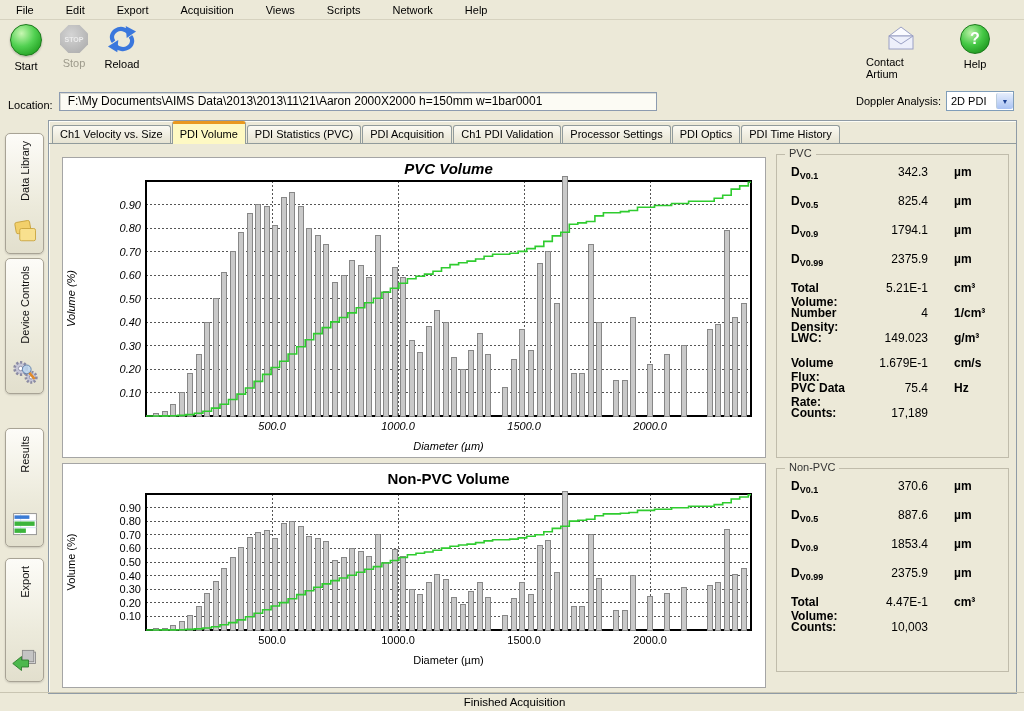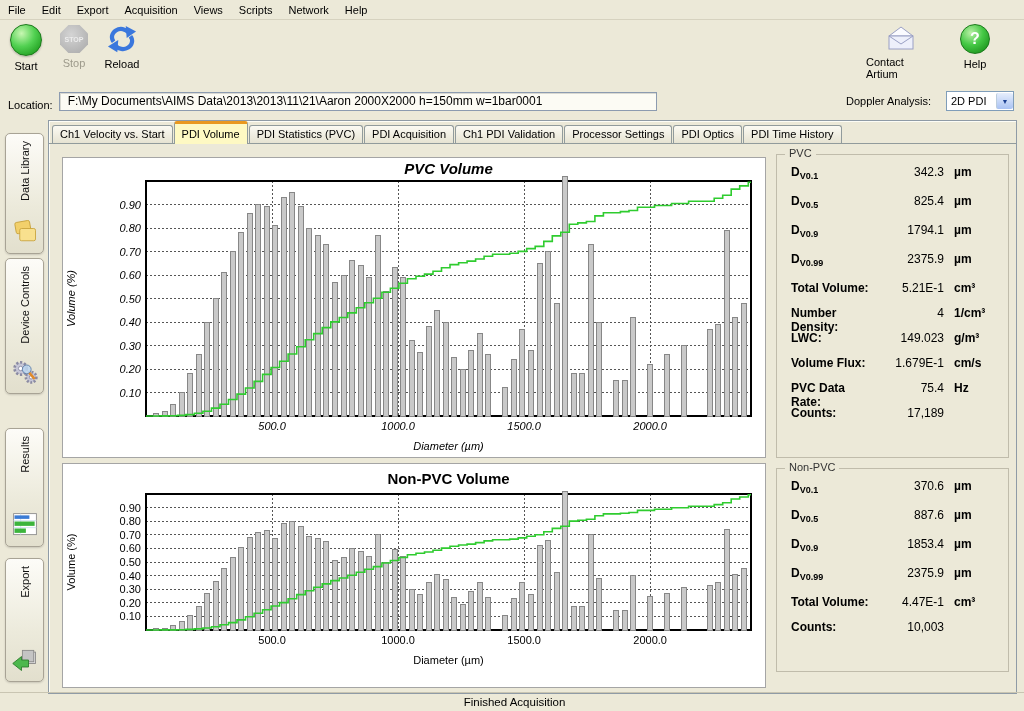--- a/index.html
+++ b/index.html
@@ -2,21 +2,21 @@
 <html><head>
 <meta charset="utf-8">
 <style>
   html,body{margin:0;padding:0;}
   #app{position:relative;width:1024px;height:711px;background:#ece9d8;
        font-family:"Liberation Sans",sans-serif;font-size:11px;color:#000;overflow:hidden;}
 
   
   #menubar{position:absolute;left:0;top:0;right:0;height:19px;display:flex;align-items:center;
            border-bottom:1px solid #d6d2bf;}
-  .menu-item{padding:2px 8px;cursor:default;}
+  .menu-item{padding:2px 16px;cursor:default;}
 
   
   #toolbar{position:absolute;left:0;top:20px;right:0;height:64px;display:flex;align-items:flex-start;}
   .tool-btn{width:44px;margin-left:4px;display:flex;flex-direction:column;align-items:center;padding-top:4px;}
   .tool-btn .cap{margin-top:4px;}
   .tool-btn.disabled .cap{color:#9d9a8b;}
   .icon-start{width:30px;height:30px;border-radius:50%;
       background:radial-gradient(circle at 35% 28%, #c8f7b2, #52d152 45%, #1f9e1f 85%);
       border:1px solid #1c7a1c;box-shadow:0 1px 2px rgba(0,0,0,.25);}
   .icon-stop{width:28px;height:28px;background:radial-gradient(circle at 40% 35%, #d4d4d4, #a8a8a8);
@@ -29,21 +29,21 @@
       background:radial-gradient(circle at 35% 28%, #b9f0a6, #45c845 45%, #1d941d 85%);
       border:1px solid #1c7a1c;display:flex;align-items:center;justify-content:center;
       color:#fff;font-weight:bold;font-size:16px;}
 
   
   #locrow{position:absolute;left:0;top:85px;right:0;height:26px;display:flex;align-items:flex-end;}
   #loc-label{margin-left:8px;}
   #loc-field{margin-left:6px;width:580px;height:15px;background:#fcfbf4;border:1px solid #8c9bb0;
       box-shadow:inset 1px 1px 0 #d9d9d2;padding:1px 8px;font-size:12px;white-space:nowrap;overflow:hidden;}
   #doppler-group{margin-left:auto;display:flex;align-items:center;margin-right:10px;}
-  #doppler-combo{margin-left:15px;width:66px;height:18px;background:#fff;border:1px solid #7f9db9;
+  #doppler-combo{margin-left:5px;width:66px;height:18px;background:#fff;border:1px solid #7f9db9;
       display:flex;align-items:center;}
   #doppler-value{flex:1;padding-left:4px;}
   #doppler-chevron{width:16px;height:16px;margin:0;border-radius:2px;
       background:linear-gradient(#e6eefc,#a9c2f3);border-left:1px solid #bcd;display:flex;
       align-items:center;justify-content:center;color:#1b3f91;font-size:7px;}
 
   
   #sidebar{position:absolute;left:0;top:120px;width:47px;bottom:19px;}
   .side-btn{position:absolute;left:5px;width:37px;border:1px solid #a8a395;border-radius:5px;
       background:linear-gradient(180deg,#fdfcf8,#eceadb 60%,#e2dfcd);
@@ -74,21 +74,21 @@
   .groupbox{position:absolute;border:1px solid #c0bcab;border-radius:0;padding:10px 8px 4px 14px;}
   #pvc-stats{left:727px;top:33px;width:209px;height:288px;}
   #nonpvc-stats{left:727px;top:347px;width:209px;height:188px;}
   .groupbox .legend{position:absolute;top:-8px;left:8px;background:#ece9d8;padding:0 4px;font-size:11px;color:#333;}
   .stat-row{display:flex;align-items:baseline;}
   .stat-row.drow{height:29px;}
   .stat-row.prow{height:25px;}
   .stat-label{flex:1;font-weight:bold;font-size:12px;}
   .stat-label sub{font-size:9px;font-weight:bold;}
   .stat-value{width:66px;text-align:right;font-size:12px;}
-  .stat-unit{width:46px;padding-left:10px;font-weight:bold;font-size:12px;}
+  .stat-unit{width:46px;padding-left:26px;font-weight:bold;font-size:12px;}
 
   
   #statusbar{position:absolute;left:0;bottom:0;width:100%;height:18px;border-top:1px solid #c9c5b2;
       display:flex;align-items:center;justify-content:center;}
   #status-text{margin-left:5px;font-size:11.5px;}
 </style>
 </head>
 <body>
 
 <div id="app">
@@ -191,21 +191,21 @@
         <rect x="15" y="7" width="13" height="13" fill="#dcdcdc" stroke="#888"></rect>
         <rect x="13" y="5" width="13" height="13" fill="#c4c4c4" stroke="#888"></rect>
         <polygon points="2,20 12,12 12,16 20,16 20,24 12,24 12,28" fill="#4db84d" stroke="#2c7a2c"></polygon>
       </svg>
     </div>
   </div>
 
   <div id="main-panel">
     <div id="tab-divider"></div>
     <div id="tabstrip">
-        <div class="tab">Ch1 Velocity vs. Start</div>
+        <div class="tab">Ch1 Velocity vs. Size</div>
         <div class="tab active">PDI Volume</div>
         <div class="tab">PDI Statistics (PVC)</div>
         <div class="tab">PDI Acquisition</div>
         <div class="tab">Ch1 PDI Validation</div>
         <div class="tab">Processor Settings</div>
         <div class="tab">PDI Optics</div>
         <div class="tab">PDI Time History</div>
       </div>
 
     <div id="chart-pvc" class="chart-panel"><svg width="702" height="299">

